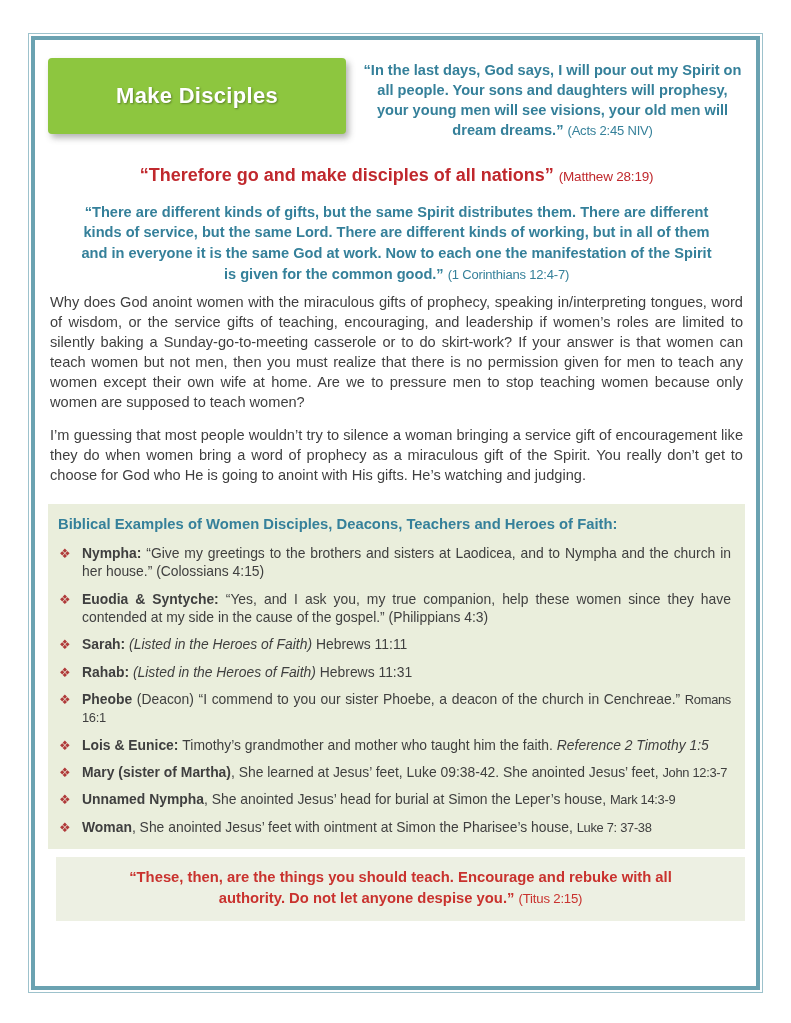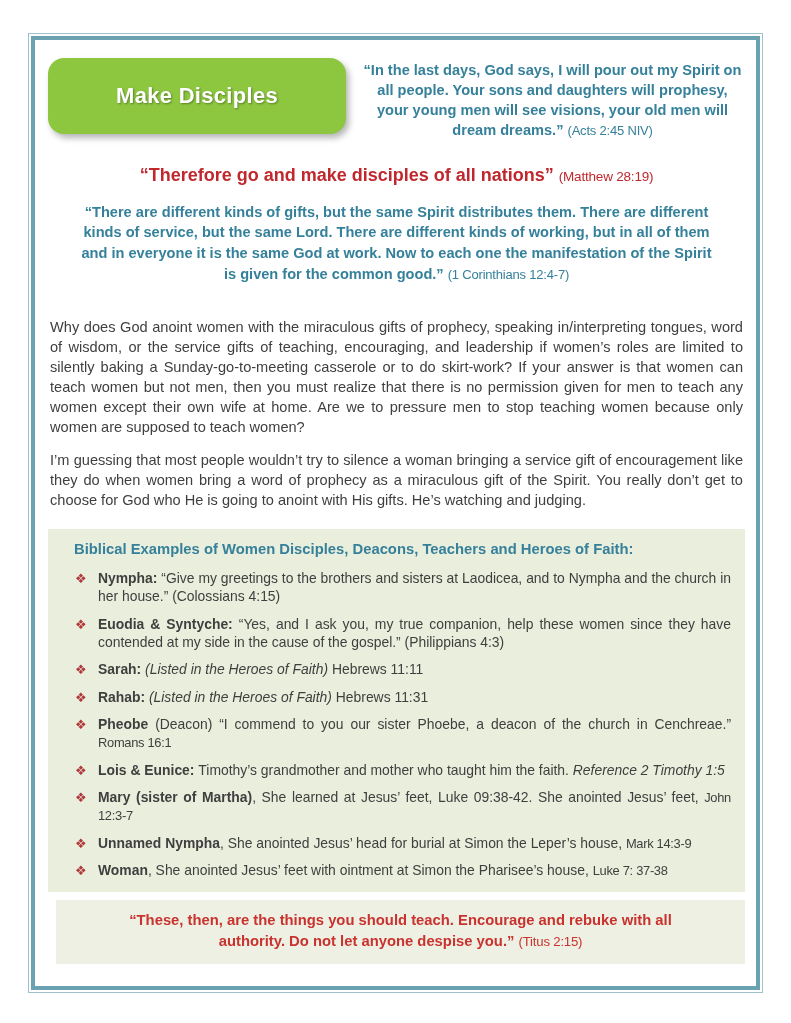--- a/index.html
+++ b/index.html
@@ -31,21 +31,21 @@
   }
   .header-row {
     display: flex;
     gap: 14px;
     margin: 2px 0 24px 0;
   }
   .title-box {
     flex: 0 0 298px;
     height: 76px;
     background: var(--green_box);
-    border-radius: 16px;
+    border-radius: 4px;
     box-shadow: 3px 4px 6px rgba(90,90,90,0.45);
     display: flex;
     align-items: center;
     justify-content: center;
   }
   .title-box .title-text {
     color: #ffffff;
     font-size: 22px;
     font-weight: bold;
     letter-spacing: 0.3px;
@@ -79,27 +79,27 @@
     line-height: 1.36;
     text-align: justify;
     margin: 0 2px 14px 2px;
   }
   .teal-quote {
     text-align: center;
     color: var(--teal_text);
     font-weight: bold;
     font-size: 14.6px;
     line-height: 1.42;
-    margin: 16px 26px 34px 26px;
+    margin: 16px 26px 9px 26px;
   }
   .teal-quote .cite { font-size: 13px; }
   .examples-panel {
     background: var(--panel_bg);
     margin: 18px 0 0 0;
-    padding: 10px 12px 4px 24px;
+    padding: 10px 12px 4px 8px;
   }
   .examples-heading {
     color: var(--teal_text);
     font-weight: bold;
     font-size: 14.8px;
     margin: 2px 0 12px 2px;
   }
   .item {
     display: flex;
     margin: 0 0 9px 0;

